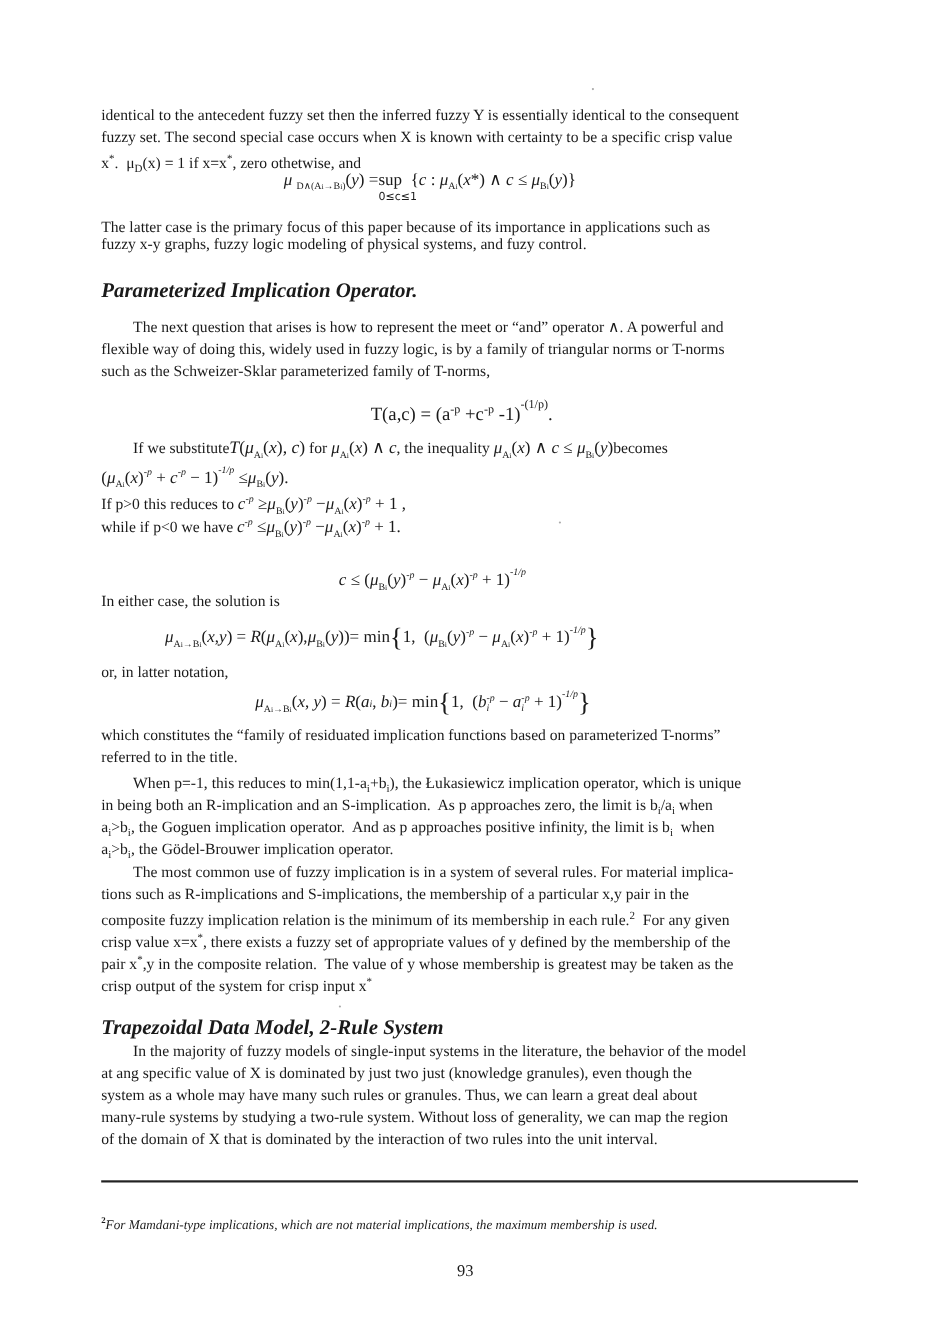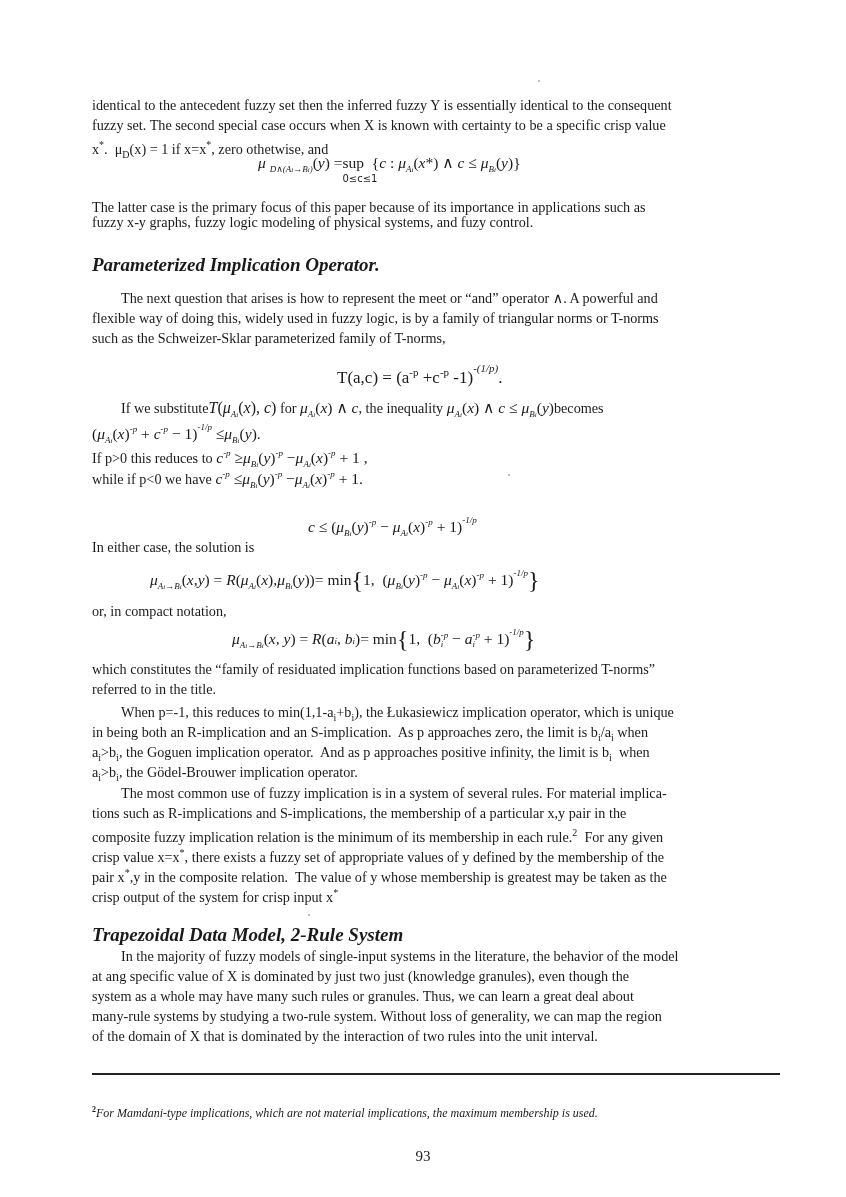--- a/index.html
+++ b/index.html
@@ -4,21 +4,21 @@
 <style>
   html, body { margin: 0; padding: 0; background: #ffffff; }
   body { width: 846px; height: 1197px; position: relative; overflow: hidden;
          font-family: "Liberation Serif", "DejaVu Serif", serif; color: #1a1a1a; }
   .page { position: absolute; left: 0; top: 0; width: 846px; height: 1070px; }
   .line { position: absolute; left: 92px; font-size: 14.2px; line-height: 18px; white-space: nowrap; }
   .indent { left: 121px; }
   .heading { position: absolute; left: 92px; font-size: 19px; font-weight: bold; font-style: italic; white-space: nowrap; }
   .eq { position: absolute; font-family: "Liberation Serif", "DejaVu Serif", serif; font-size: 15.5px; white-space: nowrap; }
   .eq i { font-style: italic; }
-  .sub { font-size: 9px; vertical-align: -4px; font-style: italic; }
+  .sub { font-size: 9px; vertical-align: -4px; }
   .sup { font-size: 9px; vertical-align: 7px; font-style: italic; }
   .upright { font-style: normal; }
   .small { font-size: 10px; }
   .rule { position: absolute; left: 92px; top: 1073px; width: 688px; height: 1.5px; background: #222; }
   .footnote { position: absolute; left: 92px; top: 1105px; font-size: 12px; font-style: italic; white-space: nowrap; }
   .footnote sup { font-size: 8px; font-style: normal; font-weight: bold; }
   .pagenum { position: absolute; left: 0; width: 846px; text-align: center; top: 1148px; font-size: 15px; }
   .speck { position: absolute; width: 2px; height: 2px; background: #aaa; border-radius: 1px; }
   .big-brace { font-size: 24px; vertical-align: -3px; font-style: normal; }
 </style>
@@ -43,21 +43,21 @@
   <div class="line" style="top:176px;margin-top:22px;">The latter case is the primary focus of this paper because of its importance in applications such as</div>
   <div class="line" style="top:213px;">fuzzy x-y graphs, fuzzy logic modeling of physical systems, and fuzy control.</div>
 
   <div class="heading" style="top:254px;">Parameterized Implication Operator.</div>
 
   <div class="line indent" style="top:289px;">The next question that arises is how to represent the meet  or “and” operator ∧.  A powerful and</div>
   <div class="line" style="top:309px;">flexible way of doing this, widely used in fuzzy logic, is by a family of triangular norms or T-norms</div>
   <div class="line" style="top:329px;">such as the Schweizer-Sklar parameterized family of T-norms,</div>
 
   <div class="eq" style="left:337px;top:362px;font-size:17px;">
-    T(a,c) = (a<span class="sup upright" style="font-size:11px;">-p</span> +c<span class="sup upright" style="font-size:11px;">-p</span> -1)<span class="sup upright" style="font-size:11px;vertical-align:11px;font-style:italic;">-(1/p)</span>.
+    T(a,c) = (a<span class="sup upright" style="font-size:11px;">-p</span> +c<span class="sup upright" style="font-size:11px;">-p</span> -1)<span class="sup upright" style="font-size:11px;vertical-align:11px;">-(1/p)</span>.
   </div>
 
   <div class="line indent" style="top:399px;">
     <span>If we substitute</span><span class="eq" style="position:static;font-size:16px;"><i>T</i>(<i>μ</i><span class="sub">A<span style="font-size:7px">i</span></span>(<i>x</i>), <i>c</i>)</span>
     <span>for</span>
     <span class="eq" style="position:static;"><i>μ</i><span class="sub">A<span style="font-size:7px">i</span></span>(<i>x</i>) ∧ <i>c</i></span><span>, the inequality</span>
     <span class="eq" style="position:static;"><i>μ</i><span class="sub">A<span style="font-size:7px">i</span></span>(<i>x</i>) ∧ <i>c</i> ≤ <i>μ</i><span class="sub">B<span style="font-size:7px">i</span></span>(<i>y</i>)</span><span>becomes</span>
   </div>
 
   <div class="eq" style="left:92px;top:422px;">
@@ -78,21 +78,21 @@
 
   <div class="eq" style="left:308px;top:515px;">
     <i>c</i> ≤ (<i>μ</i><span class="sub">B<span style="font-size:7px">i</span></span>(<i>y</i>)<span class="sup">-p</span> − <i>μ</i><span class="sub">A<span style="font-size:7px">i</span></span>(<i>x</i>)<span class="sup">-p</span> + 1)<span class="sup" style="vertical-align:9px;">-1/p</span>
   </div>
 
 
   <div class="eq" style="left:150px;top:567px;">
     <i>μ</i><span class="sub">A<span style="font-size:7px">i</span>→B<span style="font-size:7px">i</span></span>(<i>x</i>,<i>y</i>) = <i>R</i>(<i>μ</i><span class="sub">A<span style="font-size:7px">i</span></span>(<i>x</i>),<i>μ</i><span class="sub">B<span style="font-size:7px">i</span></span>(<i>y</i>))= min<span class="big-brace">{</span>1, &nbsp;(<i>μ</i><span class="sub">B<span style="font-size:7px">i</span></span>(<i>y</i>)<span class="sup">-p</span> − <i>μ</i><span class="sub">A<span style="font-size:7px">i</span></span>(<i>x</i>)<span class="sup">-p</span> + 1)<span class="sup" style="vertical-align:9px;">-1/p</span><span class="big-brace">}</span>
   </div>
 
-  <div class="line" style="top:602px;">or, in compact notation,</div>
+  <div class="line" style="top:602px;">or, in latter notation,</div>
 
   <div class="eq" style="left:232px;top:626px;">
     <i>μ</i><span class="sub">A<span style="font-size:7px">i</span>→B<span style="font-size:7px">i</span></span>(<i>x</i>, <i>y</i>) = <i>R</i>(<i>a<span style="font-size:9px;">i</span></i>, <i>b<span style="font-size:9px;">i</span></i>)= min<span class="big-brace">{</span>1, &nbsp;(<i>b</i><span style="display:inline-block;font-size:9px;line-height:9px;vertical-align:-3px;"><i>-p</i><br><i>i</i></span> − <i>a</i><span style="display:inline-block;font-size:9px;line-height:9px;vertical-align:-3px;"><i>-p</i><br><i>i</i></span> + 1)<span class="sup" style="vertical-align:9px;">-1/p</span><span class="big-brace">}</span>
   </div>
 
   <div class="line" style="top:660px;">which constitutes the “family of residuated implication functions based on parameterized T-norms”</div>
   <div class="line" style="top:680px;">referred to in the title.</div>
 
   <div class="line indent" style="top:703px;">
     When p=-1, this reduces to min(1,1-a<sub class="small">i</sub>+b<sub class="small">i</sub>), the Łukasiewicz implication operator, which is unique

